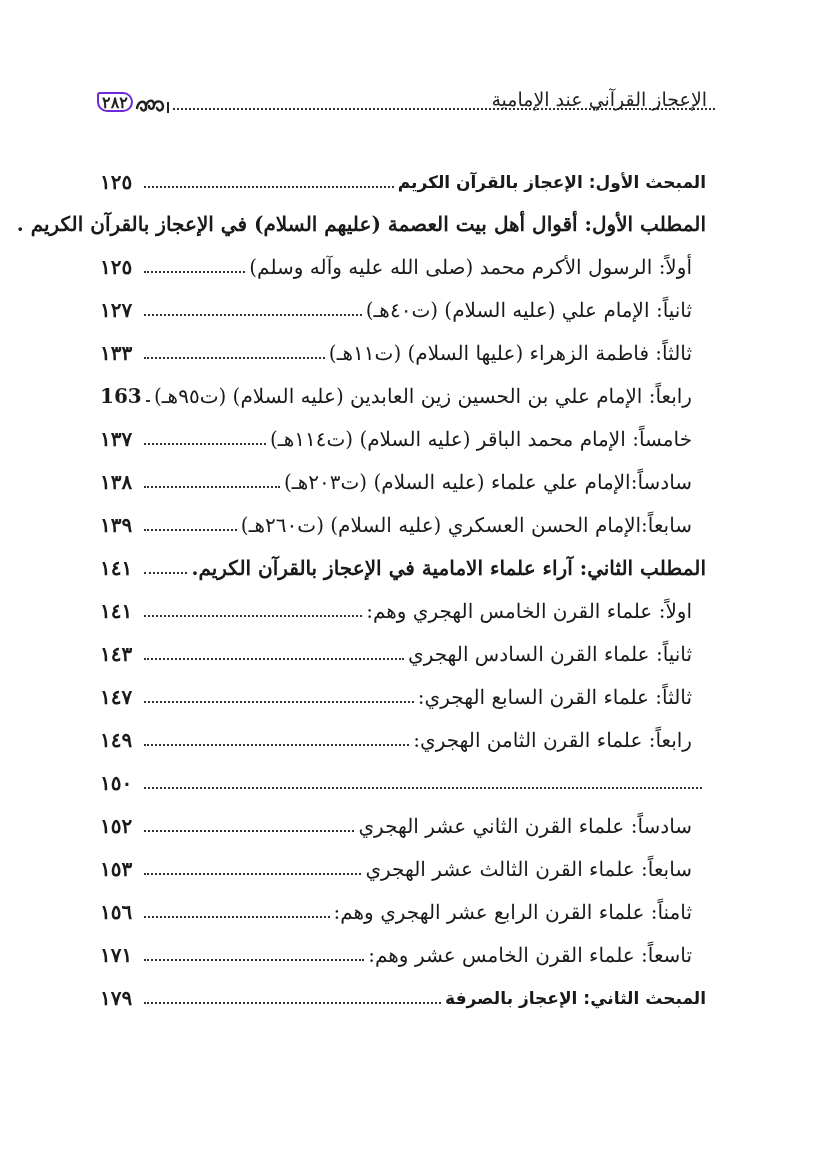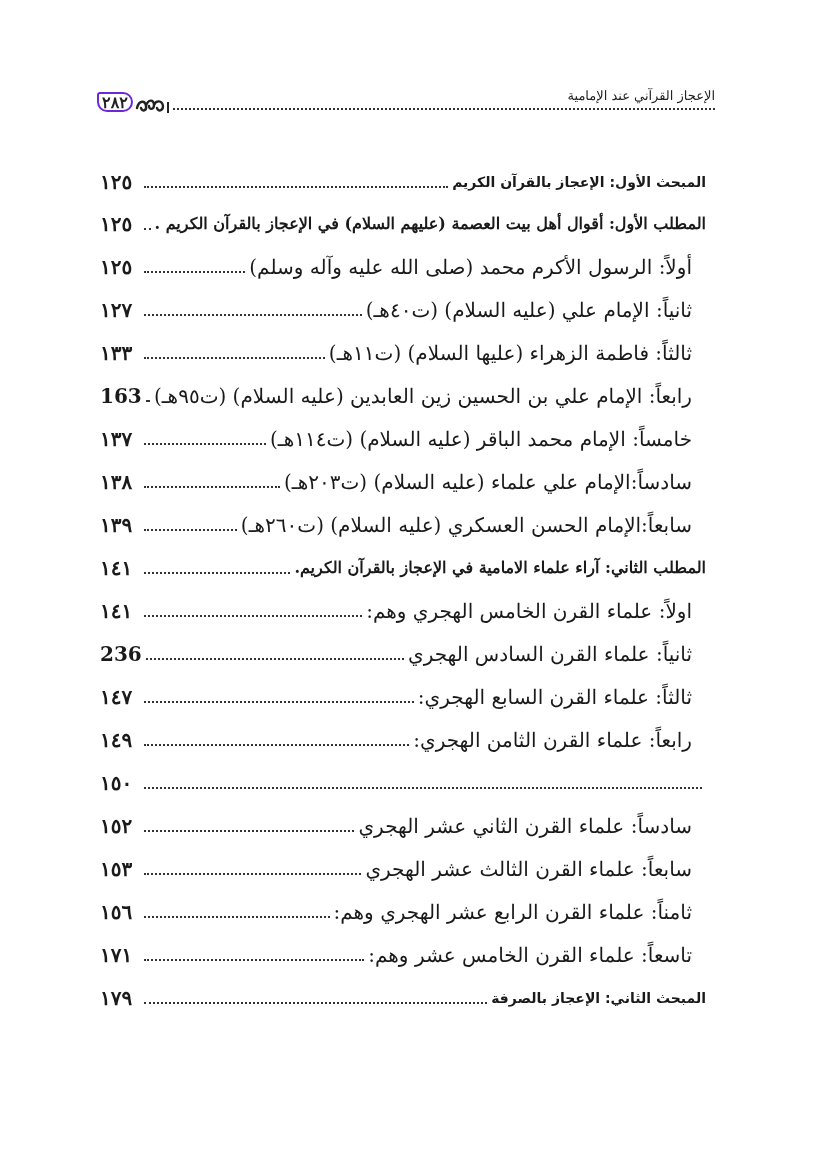--- a/index.html
+++ b/index.html
@@ -25,24 +25,24 @@
     
     .header {
       position: absolute;
       left: 95px;
       width: 620px;
       top: 86px;
       height: 40px;
     }
     .header-title {
       position: absolute;
-      right: 0;
+      right: 8px;
       top: 2px;
       direction: rtl;
-      font-size: 13px;
+      font-size: 19px;
       color: #222;
       white-space: nowrap;
     }
     .header-dots {
       position: absolute;
       left: 78px;
       right: 0;
       top: 22px;
       height: 0;
       border-top: 2px dotted #333;
@@ -101,25 +101,25 @@
       font-size: 20px;
       color: #1a1a1a;
       flex: 0 0 auto;
     }
     .toc-row.sub .toc-title {
       padding-right: 14px;
     }
     .toc-row.bold .toc-title {
       font-weight: bold;
       font-family: "DejaVu Sans", "Liberation Sans", sans-serif;
-      font-size: 14px;
+      font-size: 17px;
     }
     .toc-row.bold2 .toc-title {
       font-weight: bold;
-      font-size: 16px;
+      font-size: 20px;
       text-align: center;
     }
     .toc-leader {
       flex: 1 1 auto;
       margin: 0 4px;
       height: 0;
       border-bottom: 2px dotted #333;
       position: relative;
       top: 5px;
     }
@@ -204,21 +204,21 @@
         <span class="toc-page">١٤١</span>
       </div>
       <div class="toc-row sub">
         <span class="toc-title">اولاً: علماء القرن الخامس الهجري وهم:</span>
         <span class="toc-leader"></span>
         <span class="toc-page">١٤١</span>
       </div>
       <div class="toc-row sub">
         <span class="toc-title">ثانياً: علماء القرن السادس الهجري</span>
         <span class="toc-leader"></span>
-        <span class="toc-page">236</span>
+        <span class="toc-page">١٤٣</span>
       </div>
       <div class="toc-row sub">
         <span class="toc-title">ثالثاً: علماء القرن السابع الهجري:</span>
         <span class="toc-leader"></span>
         <span class="toc-page">١٤٧</span>
       </div>
       <div class="toc-row sub">
         <span class="toc-title">رابعاً: علماء القرن الثامن الهجري:</span>
         <span class="toc-leader"></span>
         <span class="toc-page">١٤٩</span>

